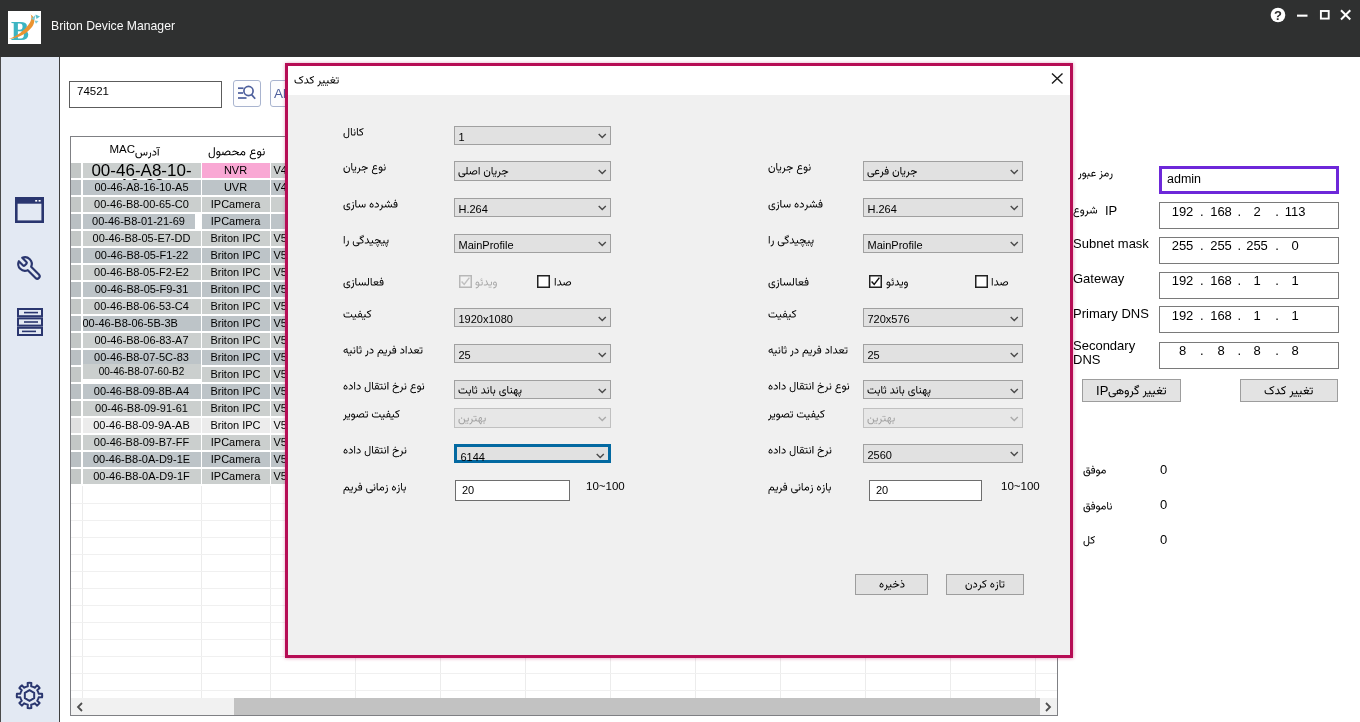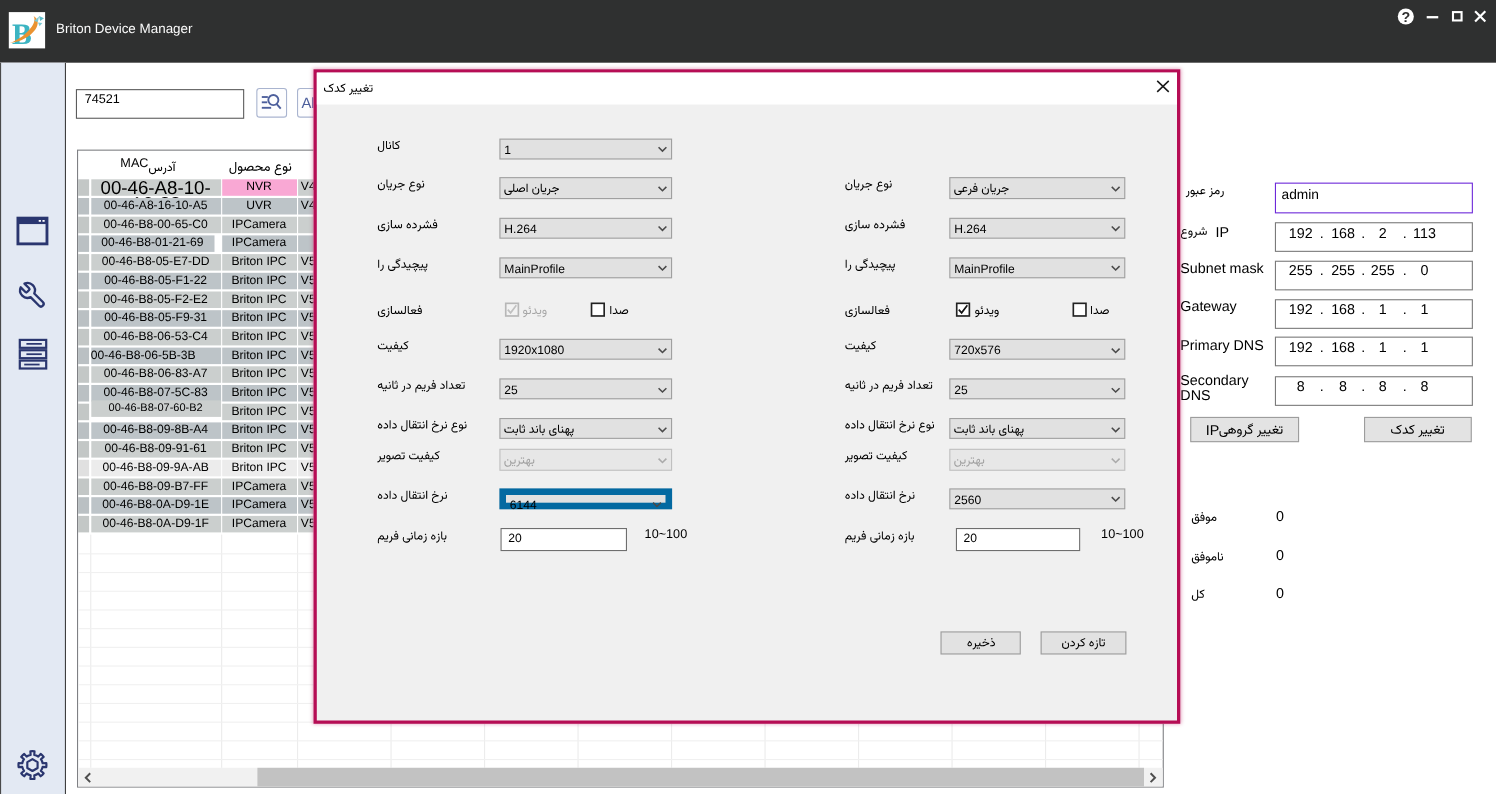--- a/index.html
+++ b/index.html
@@ -180,21 +180,21 @@
 <div class="abs" style="left:234px;top:698px;width:806px;height:17px;background:#c2c2c2"></div>
 <svg class="abs" style="left:76px;top:702px" width="8" height="10" viewBox="0 0 8 10">
     <path d="M6 1 L2 5 L6 9" fill="none" stroke="#4e4e4e" stroke-width="1.8"></path>
   </svg>
 <svg class="abs" style="left:1044px;top:702px" width="8" height="10" viewBox="0 0 8 10">
     <path d="M2 1 L6 5 L2 9" fill="none" stroke="#4e4e4e" stroke-width="1.8"></path>
   </svg>
 <svg width="35.0" height="13.5" viewBox="0 -9.5 35.0 13.5" style="position:absolute;left:1078.0px;top:166.5px;overflow:visible">
     <path d="M31.5 2.9Q32.6 2.7 33.2 2.2Q33.9 1.6 34.2 0.9Q34.5 0.1 34.5 -0.8Q34.5 -1.3 34.4 -1.9Q34.3 -2.4 34.1 -2.9L33.2 -2.6Q33.4 -2.1 33.5 -1.6Q33.6 -1.1 33.6 -0.6Q33.6 0 33.4 0.5Q33.1 1.1 32.6 1.5Q32.1 1.8 31.2 2Z M28.8 -2.9Q29.3 -2.9 29.6 -2.5Q29.8 -2.2 29.8 -1.6Q29.8 -1.2 29.6 -1Q29.4 -0.8 29 -0.8Q28.9 -0.8 28.7 -0.9Q28.5 -1 28.3 -1.1Q28.1 -1.2 27.9 -1.4Q27.8 -1.5 27.6 -1.7Q27.7 -2 27.9 -2.3Q28.1 -2.5 28.3 -2.7Q28.5 -2.9 28.8 -2.9ZM29.1 0.1Q29.6 0.1 30 -0.1Q30.3 -0.3 30.5 -0.7Q30.7 -1.1 30.7 -1.7Q30.7 -2.3 30.5 -2.8Q30.3 -3.3 29.8 -3.6Q29.4 -3.9 28.8 -3.9Q28.3 -3.9 27.9 -3.6Q27.6 -3.4 27.4 -3.1Q27.1 -2.8 26.9 -2.4Q26.8 -2 26.6 -1.7Q26.4 -1.4 26.1 -1.2Q25.9 -1 25.5 -1H25.3V0H25.5Q25.9 0 26.2 -0.1Q26.5 -0.2 26.7 -0.4Q26.9 -0.6 27.1 -0.8Q27.4 -0.5 27.8 -0.3Q28.1 -0.1 28.4 0Q28.7 0.1 29.1 0.1Z M23.4 -5.5 22.6 -4.7 23.4 -4 24.2 -4.7ZM25.4 0H25.5V-1H25.3Q24.9 -1 24.7 -1.2Q24.4 -1.4 24.3 -1.8L24 -2.9L23.1 -2.6Q23.3 -2.1 23.4 -1.6Q23.5 -1.1 23.5 -0.6Q23.5 0 23.2 0.5Q23 1.1 22.5 1.5Q22 1.8 21.1 2L21.4 2.9Q22.4 2.7 23 2.2Q23.7 1.7 24 1.1Q24.3 0.4 24.4 -0.3Q24.5 -0.2 24.8 -0.1Q25 0 25.4 0Z M14 -1H12.4V0H12.9Q13.5 0 14.1 -0Q14.6 -0.1 15.2 -0.2Q15.8 -0.3 16.4 -0.4Q17 -0.6 17.7 -0.8V-1.8L15.4 -1.2Q15.4 -1.2 15.3 -1.2Q15.3 -1.2 15.2 -1.2Q15.1 -1.2 14.9 -1.4Q14.7 -1.5 14.6 -1.9Q14.4 -2.2 14.4 -2.6Q14.4 -2.9 14.6 -3.2Q14.7 -3.4 15 -3.5Q15.3 -3.7 15.6 -3.7Q15.9 -3.7 16.3 -3.6Q16.6 -3.4 17 -3.2L17.4 -4Q16.9 -4.3 16.5 -4.5Q16 -4.7 15.6 -4.7Q15 -4.7 14.5 -4.4Q14 -4.1 13.7 -3.6Q13.4 -3.2 13.4 -2.6Q13.4 -2.3 13.5 -2Q13.6 -1.7 13.7 -1.4Q13.9 -1.2 14 -1Z M8.5 -1V0H8.8V-1ZM9.7 0.8 8.9 1.6 9.7 2.4 10.4 1.6ZM10.4 -3.2Q10.4 -2.9 10.4 -2.7Q10.4 -2.5 10.4 -2.2Q10.4 -1.6 10.1 -1.3Q9.9 -1 9.2 -1H8.7V0H9.2Q9.7 0 10.2 -0.2Q10.6 -0.4 10.9 -0.8Q11.1 -0.6 11.3 -0.4Q11.5 -0.2 11.8 -0.1Q12.1 0 12.5 0H12.6V-1H12.5Q12.1 -1 11.9 -1.1Q11.7 -1.2 11.5 -1.4Q11.4 -1.7 11.4 -2L11.3 -3.3Z M6.1 -3.9Q5.7 -3.9 5.3 -3.7Q5 -3.5 4.8 -3.2Q4.5 -2.8 4.4 -2.4Q4.3 -2 4.3 -1.6Q4.3 -0.8 4.8 -0.4Q5.3 0 6.3 0H7.2Q7.1 0.5 6.7 0.9Q6.3 1.3 5.8 1.6Q5.2 1.9 4.4 2L4.7 2.9Q5.8 2.7 6.5 2.2Q7.2 1.8 7.6 1.2Q7.9 0.6 8 0H8.8V-1H8.1Q8.1 -1.7 7.9 -2.3Q7.8 -2.8 7.5 -3.2Q7.2 -3.6 6.9 -3.7Q6.5 -3.9 6.1 -3.9ZM6.3 -1Q5.7 -1 5.5 -1.1Q5.2 -1.3 5.2 -1.7Q5.2 -1.9 5.3 -2.2Q5.4 -2.5 5.6 -2.7Q5.7 -3 6.1 -3Q6.3 -3 6.5 -2.8Q6.7 -2.7 6.9 -2.5Q7 -2.2 7.1 -1.9Q7.2 -1.5 7.2 -1Z M0.3 2.9Q1.3 2.7 1.9 2.2Q2.6 1.6 2.9 0.9Q3.2 0.1 3.2 -0.8Q3.2 -1.3 3.1 -1.9Q3 -2.4 2.8 -2.9L1.9 -2.6Q2.1 -2.1 2.2 -1.6Q2.3 -1.1 2.3 -0.6Q2.3 0 2.1 0.5Q1.9 1.1 1.3 1.5Q0.8 1.8 -0.1 2Z" fill="#000"></path>
   </svg>
-<div class="abs" style="left:1159px;top:166px;width:180px;height:28px;border:1px solid #6d28d9;background:#fff;font-size:12.5px;color:#000;padding-left:5px;line-height:20px">admin</div>
+<div class="abs" style="left:1159px;top:166px;width:180px;height:28px;border:3px solid #6d28d9;background:#fff;font-size:12.5px;color:#000;padding-left:5px;line-height:20px">admin</div>
 <svg width="24.6" height="13.5" viewBox="0 -9.5 24.6 13.5" style="position:absolute;left:1073.0px;top:203.5px;overflow:visible">
     <path d="M20.7 -7.1 20 -6.3 20.7 -5.6 21.5 -6.3ZM21.6 -5.7 20.9 -5 21.6 -4.3 22.4 -5ZM19.8 -5.7 19.1 -5 19.8 -4.3 20.5 -5ZM19.6 0Q20 0 20.4 -0.2Q20.7 -0.4 21 -0.8Q21.2 -0.4 21.6 -0.2Q21.9 0 22.4 0Q23 -0 23.4 -0.3Q23.8 -0.6 23.9 -1.1Q24.1 -1.7 24.1 -2.2Q24.1 -2.6 24 -3Q24 -3.4 23.9 -3.8L23 -3.6Q23 -3.4 23 -3.2Q23.1 -2.9 23.1 -2.6Q23.2 -2.4 23.2 -2.1Q23.2 -1.8 23.1 -1.5Q23 -1.3 22.9 -1.1Q22.7 -1 22.4 -1Q21.9 -1 21.7 -1.3Q21.5 -1.6 21.5 -2L21.4 -3.1L20.5 -3Q20.5 -2.8 20.5 -2.6Q20.6 -2.5 20.6 -2.4Q20.6 -2.3 20.6 -2.2Q20.6 -1.6 20.4 -1.3Q20.2 -1 19.6 -1Q19.1 -1 18.9 -1.3Q18.6 -1.6 18.6 -2L18.5 -3.1L17.6 -3Q17.6 -2.8 17.6 -2.6Q17.6 -2.5 17.7 -2.4Q17.7 -2.3 17.7 -2.2Q17.7 -1.7 17.5 -1.5Q17.4 -1.2 17.1 -1.1Q16.8 -1 16.3 -1H15.8V0H16.3Q17.1 0 17.4 -0.2Q17.8 -0.4 18.1 -0.8Q18.3 -0.4 18.6 -0.2Q19 0 19.6 0Z M15.9 0H16V-1H15.8Q15.5 -1 15.2 -1.2Q14.9 -1.4 14.8 -1.8L14.5 -2.9L13.6 -2.6Q13.8 -2.1 13.9 -1.6Q14 -1.1 14 -0.6Q14 0 13.8 0.5Q13.5 1.1 13 1.5Q12.5 1.8 11.6 2L11.9 2.9Q13 2.7 13.6 2.2Q14.2 1.7 14.5 1.1Q14.8 0.4 14.9 -0.3Q15 -0.2 15.3 -0.1Q15.5 0 15.9 0Z M11.2 -0.9Q11.2 -1.5 11 -2Q10.9 -2.6 10.7 -3Q10.4 -3.4 10 -3.7Q9.7 -3.9 9.2 -3.9Q8.7 -3.9 8.4 -3.7Q8 -3.5 7.8 -3.2Q7.6 -2.8 7.5 -2.4Q7.3 -2 7.3 -1.6Q7.3 -0.8 7.8 -0.4Q8.3 0 9.3 0Q9.5 0 9.8 -0Q10 -0.1 10.2 -0.1Q10.2 0.4 9.8 0.8Q9.4 1.3 8.8 1.6Q8.2 1.9 7.4 2L7.7 2.9Q8.9 2.7 9.6 2.2Q10.4 1.7 10.8 0.9Q11.2 0.1 11.2 -0.9ZM9.3 -1Q8.8 -1 8.5 -1.1Q8.2 -1.3 8.2 -1.7Q8.2 -1.9 8.3 -2.2Q8.4 -2.5 8.6 -2.7Q8.8 -3 9.1 -3Q9.4 -3 9.6 -2.8Q9.8 -2.7 9.9 -2.5Q10.1 -2.2 10.2 -1.9Q10.2 -1.5 10.3 -1.1Q10 -1 9.8 -1Q9.5 -1 9.3 -1Z M5.7 -2.2Q5.5 -2.2 5.4 -2.3Q5.3 -2.3 5.1 -2.3Q4.7 -2.3 4.3 -2.2Q3.9 -2.2 3.3 -2.1Q3.2 -2.2 3 -2.4Q2.9 -2.6 2.7 -2.8Q2.6 -3 2.6 -3.3Q2.6 -3.8 3 -4.1Q3.4 -4.4 3.9 -4.4Q4.2 -4.4 4.5 -4.3Q4.9 -4.2 5.3 -3.9L5.7 -4.7Q5.2 -5 4.7 -5.2Q4.3 -5.4 3.8 -5.4Q3.3 -5.4 2.8 -5.1Q2.3 -4.8 2 -4.3Q1.7 -3.9 1.7 -3.3Q1.7 -3.1 1.7 -2.8Q1.8 -2.5 1.9 -2.3Q2.1 -2.1 2.3 -1.8Q1.7 -1.5 1.3 -1Q0.9 -0.6 0.7 -0.1Q0.5 0.4 0.5 0.9Q0.5 1.7 0.8 2.2Q1.1 2.7 1.5 3.1Q2 3.4 2.6 3.6Q3.2 3.7 3.9 3.7Q4.5 3.7 5.1 3.6Q5.7 3.4 6.3 3.2L6 2.3Q5.6 2.5 5 2.6Q4.4 2.7 3.8 2.7Q3.2 2.7 2.6 2.6Q2.1 2.4 1.8 2Q1.4 1.6 1.4 0.9Q1.4 0.4 1.7 -0Q1.9 -0.4 2.3 -0.7Q2.8 -1 3.5 -1.2Q4.2 -1.3 5.2 -1.3Q5.3 -1.3 5.4 -1.3Q5.5 -1.3 5.7 -1.3Z" fill="#000"></path>
   </svg>
 <div class="abs" style="left:1105px;top:202.5px;font-size:13px;color:#000">IP</div>
 <div class="abs" style="left:1159px;top:202px;width:180px;height:27px;border:1px solid #7a7a7a;background:#fff;color:#000">
     <span style="position:absolute;left:22.5px;top:0.5px;transform:translateX(-50%);font-size:13px">192</span>
     <span style="position:absolute;left:61px;top:0.5px;transform:translateX(-50%);font-size:13px">168</span>
     <span style="position:absolute;left:97px;top:0.5px;transform:translateX(-50%);font-size:13px">2</span>
     <span style="position:absolute;left:135px;top:0.5px;transform:translateX(-50%);font-size:13px">113</span>
     <span style="position:absolute;left:41.7px;top:0.5px;transform:translateX(-50%);font-size:13px">.</span>
@@ -403,21 +403,21 @@
         <path transform="translate(0 0)" d="M60.4 -1V0H60.9V-1ZM61.5 2 60.7 2.8 61.5 3.5 62.2 2.8ZM62.4 0.7 61.7 1.4 62.4 2.1 63.1 1.4ZM60.5 0.7 59.8 1.4 60.5 2.1 61.3 1.4ZM61.6 0Q62.3 0 62.7 -0.3Q63.1 -0.6 63.3 -1.1Q63.5 -1.6 63.5 -2.2Q63.5 -2.6 63.4 -3Q63.3 -3.4 63.3 -3.9L62.3 -3.6Q62.4 -3.2 62.5 -2.8Q62.5 -2.4 62.5 -2.1Q62.5 -1.6 62.3 -1.3Q62.1 -1 61.6 -1H60.7V0Z M55 0H56.2Q56.3 0.6 56.6 1.1Q56.9 1.7 57.3 2.1Q57.8 2.6 58.4 2.9L59.1 2.2Q59 2.1 59 2Q59 1.8 59 1.7Q59 1.3 59.1 0.9Q59.2 0.6 59.4 0.4Q59.6 0.2 59.8 0.1Q60.1 0 60.5 0H60.7V-1H60.5Q59.9 -1 59.5 -0.8Q59.1 -0.6 58.8 -0.3Q58.5 0 58.4 0.5Q58.2 1 58.2 1.7Q57.9 1.5 57.7 1.2Q57.4 0.9 57.3 0.6Q57.1 0.3 57 0Q57.5 0 57.9 -0.2Q58.4 -0.5 58.7 -0.9Q59.1 -1.3 59.3 -1.7Q59.5 -2.2 59.5 -2.7Q59.5 -3.2 59.3 -3.6Q59.1 -4 58.8 -4.2Q58.5 -4.5 58 -4.5Q57.5 -4.5 57.1 -4.1Q56.7 -3.8 56.5 -3.3Q56.3 -2.8 56.2 -2.2Q56.1 -1.6 56.1 -1.1V-1H55ZM58 -3.5Q58.3 -3.5 58.4 -3.3Q58.6 -3.1 58.6 -2.7Q58.6 -2.3 58.4 -1.9Q58.2 -1.5 57.8 -1.2Q57.4 -1 57 -1V-1.1Q57 -1.6 57 -2Q57.1 -2.5 57.2 -2.8Q57.4 -3.1 57.6 -3.3Q57.8 -3.5 58 -3.5Z M53 -3.2Q53 -2.9 53 -2.7Q53.1 -2.5 53.1 -2.2Q53.1 -1.6 52.8 -1.3Q52.5 -1 51.8 -1H51.3V0H51.8Q52.3 0 52.8 -0.2Q53.2 -0.4 53.5 -0.8Q53.7 -0.6 53.9 -0.4Q54.1 -0.2 54.4 -0.1Q54.7 0 55.1 0H55.2V-1H55.1Q54.7 -1 54.5 -1.1Q54.3 -1.2 54.1 -1.4Q54 -1.7 54 -2L53.9 -3.3ZM53.1 -5.8 52.3 -5.1 53.1 -4.3 53.9 -5.1Z M49.3 -7.4V-2.3Q49.3 -1.1 49.8 -0.5Q50.3 0 51.3 0H51.5V-1H51.3Q50.8 -1 50.5 -1.2Q50.2 -1.5 50.2 -2.3V-7.4Z M44.4 2.7Q45.3 2.7 45.9 2.5Q46.6 2.3 47.1 2Q47.5 1.7 47.7 1.3Q48 0.8 48 0.4Q48 -0 47.8 -0.3Q47.7 -0.7 47.5 -0.8Q47.2 -1 46.7 -1H45.8Q45.5 -1 45.4 -1.1Q45.3 -1.3 45.3 -1.5Q45.3 -2 45.4 -2.3Q45.6 -2.7 45.9 -2.9Q46.3 -3.1 46.7 -3.1Q47 -3.1 47.2 -3.1Q47.4 -3 47.6 -2.9L47.9 -3.7Q47.6 -4 47.3 -4Q47 -4.1 46.7 -4.1Q46.2 -4.1 45.7 -3.9Q45.3 -3.7 45 -3.3Q44.7 -3 44.5 -2.5Q44.3 -2 44.3 -1.5Q44.3 -1.2 44.4 -0.9Q44.5 -0.6 44.6 -0.4Q44.8 -0.3 45.1 -0.2Q45.4 -0.1 45.8 -0.1H46.6Q46.9 -0.1 47 0.1Q47.1 0.2 47.1 0.4Q47.1 0.7 46.9 0.9Q46.7 1.1 46.3 1.3Q46 1.5 45.5 1.6Q45 1.7 44.4 1.7Q43.6 1.7 43.1 1.5Q42.6 1.2 42.4 0.7Q42.2 0.2 42.2 -0.4Q42.2 -0.8 42.3 -1.4Q42.4 -1.9 42.6 -2.4L41.7 -2.7Q41.5 -2.2 41.4 -1.6Q41.3 -1 41.3 -0.4Q41.3 0.5 41.6 1.2Q41.9 1.9 42.6 2.3Q43.3 2.7 44.4 2.7Z M34.4 -1V0H34.7V-1ZM35.5 0.8 34.8 1.6 35.5 2.4 36.3 1.6ZM35.4 0Q36.1 0 36.5 -0.3Q36.9 -0.6 37.1 -1.1Q37.2 -1.6 37.2 -2.2Q37.2 -2.6 37.2 -3Q37.1 -3.4 37 -3.9L36.1 -3.6Q36.2 -3.2 36.3 -2.8Q36.3 -2.4 36.3 -2.1Q36.3 -1.6 36.1 -1.3Q35.9 -1 35.4 -1H34.5V0Z M32.5 -7.4V-2.3Q32.5 -1.1 33 -0.5Q33.5 0 34.5 0H34.6V-1H34.5Q33.9 -1 33.7 -1.2Q33.4 -1.5 33.4 -2.3V-7.4Z M29.3 0Q30 0 30.4 -0.3Q30.8 -0.6 30.9 -1.1Q31.1 -1.6 31.1 -2.2Q31.1 -2.6 31.1 -3Q31 -3.4 30.9 -3.9L30 -3.6Q30.1 -3.2 30.1 -2.8Q30.2 -2.4 30.2 -2.1Q30.2 -1.6 30 -1.3Q29.8 -1 29.3 -1H28.4V0ZM29.9 -6.3 29.2 -5.6 29.9 -4.8 30.7 -5.6Z M26.3 -2Q26.3 -1.6 26.1 -1.4Q25.9 -1.2 25.4 -1.1Q25 -1 24.4 -1Q24.1 -1 23.8 -1Q23.5 -1 23.2 -1.1V-0.1Q23.5 -0.1 23.8 -0Q24.1 -0 24.4 -0Q25 -0 25.5 -0.1Q25.9 -0.2 26.3 -0.4Q26.6 -0.6 26.9 -0.9Q27.1 -0.6 27.3 -0.4Q27.4 -0.2 27.7 -0.1Q28 0 28.4 0H28.6V-1H28.4Q28.2 -1 28 -1.1Q27.8 -1.2 27.6 -1.5Q27.4 -1.8 27.2 -2.4L26 -5.3L25.1 -4.9L26.1 -2.7Q26.2 -2.5 26.2 -2.3Q26.3 -2.1 26.3 -2Z M16.2 -1V0H16.6V-1ZM17.7 -7.5 17 -6.8 17.7 -6.1 18.4 -6.8ZM18.6 -6.1 17.9 -5.4 18.6 -4.7 19.4 -5.4ZM16.8 -6.1 16.1 -5.4 16.8 -4.7 17.5 -5.4ZM17.3 0Q18 0 18.4 -0.3Q18.8 -0.6 19 -1.1Q19.2 -1.6 19.2 -2.2Q19.2 -2.6 19.1 -3Q19.1 -3.4 19 -3.9L18.1 -3.6Q18.1 -3.2 18.2 -2.8Q18.3 -2.4 18.3 -2.1Q18.3 -1.6 18.1 -1.3Q17.9 -1 17.3 -1H16.5V0Z M14.3 -7.4V-2.3Q14.3 -1.1 14.8 -0.5Q15.3 0 16.3 0H16.5V-1H16.3Q15.8 -1 15.5 -1.2Q15.2 -1.5 15.2 -2.3V-7.4Z M10.1 -1V0H10.4V-1ZM11.2 0.8 10.4 1.6 11.2 2.4 12 1.6ZM11.1 0Q11.8 0 12.2 -0.3Q12.6 -0.6 12.8 -1.1Q12.9 -1.6 12.9 -2.2Q12.9 -2.6 12.9 -3Q12.8 -3.4 12.7 -3.9L11.8 -3.6Q11.9 -3.2 11.9 -2.8Q12 -2.4 12 -2.1Q12 -1.6 11.8 -1.3Q11.6 -1 11.1 -1H10.2V0Z M5.8 -5.3 5 -4.5 5.8 -3.8 6.5 -4.5ZM4 -5.3 3.2 -4.5 4 -3.8 4.7 -4.5ZM8.1 -3.2Q8.2 -2.9 8.2 -2.7Q8.2 -2.4 8.2 -2.2Q8.2 -1.8 7.9 -1.5Q7.6 -1.2 6.9 -1.1Q6.3 -1 5.5 -1H4.6Q3.8 -1 3.2 -1Q2.6 -1.1 2.3 -1.3Q1.9 -1.5 1.7 -1.8Q1.5 -2.1 1.5 -2.5Q1.5 -2.8 1.5 -3Q1.6 -3.3 1.7 -3.5L0.8 -3.9Q0.7 -3.5 0.6 -3.2Q0.5 -2.8 0.5 -2.4Q0.5 -1.8 0.8 -1.3Q1 -0.8 1.5 -0.5Q2.1 -0.3 2.8 -0.1Q3.6 0 4.6 0H5.5Q6.7 0 7.4 -0.2Q8.1 -0.4 8.6 -1Q8.8 -0.5 9.2 -0.2Q9.6 0 10.2 0H10.3V-1H10.2Q9.7 -1 9.4 -1.2Q9.2 -1.5 9.1 -2L9 -3.3Z" fill="#000"></path>
       </svg>
     </div>
     <svg style="position:absolute;right:3.5px;top:6.95px" width="8.5" height="5.5" viewBox="0 0 8.5 5.5">
       <path d="M0.7 0.9 L4.25 4.4 L7.8 0.9" fill="none" stroke="#4a4a4a" stroke-width="1.4"></path>
     </svg>
   </div>
 <svg width="63.9" height="13.5" viewBox="0 -9.5 63.9 13.5" style="position:absolute;left:343.0px;top:443.8px;overflow:visible">
     <path d="M61.5 0Q62.2 0 62.6 -0.3Q63 -0.6 63.2 -1.1Q63.3 -1.6 63.3 -2.2Q63.3 -2.6 63.3 -3Q63.2 -3.4 63.1 -3.9L62.2 -3.6Q62.3 -3.2 62.3 -2.8Q62.4 -2.4 62.4 -2.1Q62.4 -1.6 62.2 -1.3Q62 -1 61.5 -1H60.6V0ZM62.2 -6.3 61.4 -5.6 62.2 -4.8 62.9 -5.6Z M60.7 0H60.8V-1H60.6Q60.2 -1 60 -1.2Q59.7 -1.4 59.6 -1.8L59.3 -2.9L58.4 -2.6Q58.6 -2.1 58.7 -1.6Q58.8 -1.1 58.8 -0.6Q58.8 0 58.6 0.5Q58.3 1.1 57.8 1.5Q57.3 1.8 56.4 2L56.7 2.9Q57.8 2.7 58.4 2.2Q59 1.7 59.3 1.1Q59.6 0.4 59.7 -0.3Q59.8 -0.2 60.1 -0.1Q60.3 0 60.7 0Z M52.2 -7.1 51.5 -6.3 52.2 -5.5 53 -6.3ZM55.8 -3.3Q55.4 -3.3 54.9 -3.4Q54.5 -3.6 54 -3.8Q53.5 -4 53.1 -4.2Q52.7 -4.4 52.3 -4.5Q51.9 -4.7 51.7 -4.7Q51 -4.7 50.6 -4.3Q50.1 -4 49.7 -3.4L49.6 -3.3L50.4 -2.9L50.6 -3.1Q50.8 -3.4 51.1 -3.5Q51.3 -3.7 51.7 -3.7Q51.8 -3.7 52.1 -3.6Q52.4 -3.5 52.9 -3.3Q53.3 -3.1 53.7 -2.9Q52.7 -2.7 52 -2.3Q51.2 -1.9 50.7 -1.4Q50.2 -0.9 49.9 -0.3Q49.7 0.3 49.7 0.9Q49.7 1.7 49.9 2.2Q50.2 2.7 50.7 3Q51.2 3.4 51.8 3.5Q52.5 3.7 53.2 3.7Q54 3.7 54.7 3.6Q55.4 3.4 56 3.2L55.8 2.3Q55.2 2.5 54.6 2.7Q53.9 2.8 53.3 2.8Q52.4 2.8 51.8 2.6Q51.2 2.4 50.9 1.9Q50.6 1.5 50.6 0.9Q50.6 0.4 50.8 -0.1Q51.1 -0.5 51.5 -0.9Q52 -1.3 52.6 -1.6Q53.3 -1.9 54.1 -2.1Q54.9 -2.3 55.8 -2.4Z M45.4 -7.4H44.4V-0H45.4Z M41.3 0Q41.9 0 42.3 -0.3Q42.7 -0.6 42.9 -1.1Q43.1 -1.6 43.1 -2.2Q43.1 -2.6 43 -3Q43 -3.4 42.9 -3.9L42 -3.6Q42 -3.2 42.1 -2.8Q42.2 -2.4 42.2 -2.1Q42.2 -1.6 42 -1.3Q41.8 -1 41.2 -1H40.4V0ZM41.9 -6.3 41.1 -5.6 41.9 -4.8 42.7 -5.6Z M36.4 -1V0H36.8V-1ZM38.8 -5.8 38.1 -5.1 38.8 -4.3 39.6 -5.1ZM37 -5.8 36.3 -5.1 37 -4.3 37.8 -5.1ZM38.4 -3.2Q38.4 -2.9 38.4 -2.7Q38.5 -2.5 38.5 -2.2Q38.5 -1.6 38.2 -1.3Q37.9 -1 37.2 -1H36.7V0H37.2Q37.7 0 38.2 -0.2Q38.7 -0.4 38.9 -0.8Q39.1 -0.6 39.3 -0.4Q39.5 -0.2 39.8 -0.1Q40.1 0 40.5 0H40.6V-1H40.5Q40.1 -1 39.9 -1.1Q39.7 -1.2 39.5 -1.4Q39.4 -1.7 39.4 -2L39.3 -3.3Z M34.8 -6.8 34.1 -6.1 34.8 -5.3 35.6 -6.1ZM33.1 -6.8 32.3 -6.1 33.1 -5.3 33.8 -6.1ZM34 -3.5Q34.2 -3.5 34.4 -3.4Q34.6 -3.2 34.8 -3Q35 -2.8 35 -2.5Q35 -2.3 34.8 -2Q34.7 -1.8 34.5 -1.5Q34.3 -1.3 34 -1.2Q33.7 -1.3 33.5 -1.5Q33.3 -1.8 33.2 -2Q33 -2.3 33 -2.5Q33 -2.8 33.2 -3Q33.3 -3.2 33.5 -3.4Q33.8 -3.5 34 -3.5ZM35.9 -2.5Q35.9 -2.9 35.7 -3.2Q35.6 -3.6 35.3 -3.8Q35 -4.1 34.7 -4.3Q34.3 -4.5 34 -4.5Q33.6 -4.5 33.3 -4.3Q32.9 -4.1 32.7 -3.8Q32.4 -3.6 32.2 -3.2Q32.1 -2.9 32.1 -2.5Q32.1 -2.3 32.2 -2Q32.3 -1.7 32.4 -1.5Q32.6 -1.3 32.8 -1Q32.5 -1 32.4 -1Q32.2 -1 32 -1Q31.9 -1 31.7 -1H31V0H31.7Q31.9 0 32.3 -0Q32.7 -0.1 33.1 -0.2Q33.5 -0.2 34 -0.4Q34.4 -0.2 34.8 -0.2Q35.2 -0.1 35.6 -0Q35.9 0 36.1 0H36.7V-1H36.1Q36 -1 35.9 -1Q35.7 -1 35.5 -1Q35.4 -1 35.2 -1Q35.4 -1.3 35.5 -1.5Q35.7 -1.7 35.8 -2Q35.9 -2.2 35.9 -2.5Z M29 -7.4V-2.3Q29 -1.1 29.5 -0.5Q30 0 31 0H31.2V-1H31Q30.5 -1 30.2 -1.2Q29.9 -1.5 29.9 -2.3V-7.4Z M27.4 -0.6V-7.4H26.5V-0.5Q26.5 0.3 26.3 0.7Q26 1.2 25.6 1.5Q25.2 1.7 24.5 1.7Q23.8 1.7 23.4 1.5Q23 1.3 22.8 0.9Q22.6 0.4 22.6 -0.1Q22.6 -0.6 22.7 -1.1Q22.8 -1.7 23 -2.2L22.1 -2.5Q21.9 -1.9 21.8 -1.3Q21.7 -0.7 21.7 -0.2Q21.7 0.7 22 1.3Q22.3 1.9 22.9 2.3Q23.5 2.7 24.5 2.7Q25.5 2.7 26.1 2.3Q26.7 2 27.1 1.2Q27.4 0.5 27.4 -0.6Z M14.7 -1Q14.4 -1 14.1 -1Q13.8 -1 13.5 -1.1V-0.1Q13.8 -0.1 14.1 -0Q14.4 -0 14.8 -0Q15.8 -0 16.4 -0.2Q17.1 -0.5 17.4 -0.9Q17.7 -1.4 17.7 -2.1Q17.7 -2.5 17.5 -2.9Q17.3 -3.3 17 -3.7Q16.7 -4.1 16.2 -4.4Q15.6 -4.8 15 -5.2L14.5 -4.3Q15.3 -3.9 15.8 -3.5Q16.3 -3.1 16.5 -2.7Q16.8 -2.4 16.8 -2Q16.8 -1.7 16.5 -1.4Q16.3 -1.2 15.8 -1.1Q15.4 -1 14.7 -1Z M12.1 -7.4H11.2V-0H12.1Z M6.9 -1Q6.6 -1 6.3 -1Q6 -1 5.7 -1.1V-0.1Q5.9 -0.1 6.3 -0Q6.6 -0 7 -0Q8 -0 8.6 -0.2Q9.2 -0.5 9.5 -0.9Q9.9 -1.4 9.9 -2.1Q9.9 -2.5 9.7 -2.9Q9.5 -3.3 9.2 -3.7Q8.9 -4.1 8.3 -4.4Q7.8 -4.8 7.1 -5.2L6.7 -4.3Q7.5 -3.9 8 -3.5Q8.5 -3.1 8.7 -2.7Q8.9 -2.4 8.9 -2Q8.9 -1.7 8.7 -1.4Q8.5 -1.2 8 -1.1Q7.6 -1 6.9 -1Z M3.7 -1.8Q3.7 -1.4 3.4 -1.2Q3.1 -1 2.6 -1Q2 -1 1.7 -1.2Q1.4 -1.4 1.4 -1.8Q1.4 -2 1.6 -2.3Q1.7 -2.5 1.9 -2.8Q2.2 -3.1 2.5 -3.4Q2.8 -3.1 3 -2.9Q3.3 -2.6 3.5 -2.4Q3.7 -2.1 3.7 -1.8ZM1.8 -4Q1.2 -3.4 0.9 -2.8Q0.5 -2.3 0.5 -1.6Q0.5 -0.9 1.1 -0.5Q1.6 -0 2.6 -0Q3.2 -0 3.6 -0.2Q4.1 -0.5 4.3 -0.9Q4.6 -1.3 4.6 -1.8Q4.6 -2.2 4.4 -2.6Q4.2 -2.9 3.9 -3.3Q3.6 -3.7 3.2 -4.1Q2.7 -4.5 2.2 -4.9L1.6 -4.2Z" fill="#000"></path>
   </svg>
-<div class="abs" style="left:454px;top:443.5px;width:157px;height:19.5px;background:#e1e1e1;border:6px solid #0369a1">
+<div class="abs" style="left:454px;top:443.5px;width:157px;height:19.5px;background:#e1e1e1;border:3px solid #0369a1">
     <span style="font-size:11px;color:#000;line-height:20px;padding-left:3.5px;display:block">6144</span>
     <svg style="position:absolute;right:3.5px;top:6.95px" width="8.5" height="5.5" viewBox="0 0 8.5 5.5">
       <path d="M0.7 0.9 L4.25 4.4 L7.8 0.9" fill="none" stroke="#4a4a4a" stroke-width="1.4"></path>
     </svg>
   </div>
 <svg width="63.9" height="13.5" viewBox="0 -9.5 63.9 13.5" style="position:absolute;left:768.0px;top:443.8px;overflow:visible">
     <path d="M61.5 0Q62.2 0 62.6 -0.3Q63 -0.6 63.2 -1.1Q63.3 -1.6 63.3 -2.2Q63.3 -2.6 63.3 -3Q63.2 -3.4 63.1 -3.9L62.2 -3.6Q62.3 -3.2 62.3 -2.8Q62.4 -2.4 62.4 -2.1Q62.4 -1.6 62.2 -1.3Q62 -1 61.5 -1H60.6V0ZM62.2 -6.3 61.4 -5.6 62.2 -4.8 62.9 -5.6Z M60.7 0H60.8V-1H60.6Q60.2 -1 60 -1.2Q59.7 -1.4 59.6 -1.8L59.3 -2.9L58.4 -2.6Q58.6 -2.1 58.7 -1.6Q58.8 -1.1 58.8 -0.6Q58.8 0 58.6 0.5Q58.3 1.1 57.8 1.5Q57.3 1.8 56.4 2L56.7 2.9Q57.8 2.7 58.4 2.2Q59 1.7 59.3 1.1Q59.6 0.4 59.7 -0.3Q59.8 -0.2 60.1 -0.1Q60.3 0 60.7 0Z M52.2 -7.1 51.5 -6.3 52.2 -5.5 53 -6.3ZM55.8 -3.3Q55.4 -3.3 54.9 -3.4Q54.5 -3.6 54 -3.8Q53.5 -4 53.1 -4.2Q52.7 -4.4 52.3 -4.5Q51.9 -4.7 51.7 -4.7Q51 -4.7 50.6 -4.3Q50.1 -4 49.7 -3.4L49.6 -3.3L50.4 -2.9L50.6 -3.1Q50.8 -3.4 51.1 -3.5Q51.3 -3.7 51.7 -3.7Q51.8 -3.7 52.1 -3.6Q52.4 -3.5 52.9 -3.3Q53.3 -3.1 53.7 -2.9Q52.7 -2.7 52 -2.3Q51.2 -1.9 50.7 -1.4Q50.2 -0.9 49.9 -0.3Q49.7 0.3 49.7 0.9Q49.7 1.7 49.9 2.2Q50.2 2.7 50.7 3Q51.2 3.4 51.8 3.5Q52.5 3.7 53.2 3.7Q54 3.7 54.7 3.6Q55.4 3.4 56 3.2L55.8 2.3Q55.2 2.5 54.6 2.7Q53.9 2.8 53.3 2.8Q52.4 2.8 51.8 2.6Q51.2 2.4 50.9 1.9Q50.6 1.5 50.6 0.9Q50.6 0.4 50.8 -0.1Q51.1 -0.5 51.5 -0.9Q52 -1.3 52.6 -1.6Q53.3 -1.9 54.1 -2.1Q54.9 -2.3 55.8 -2.4Z M45.4 -7.4H44.4V-0H45.4Z M41.3 0Q41.9 0 42.3 -0.3Q42.7 -0.6 42.9 -1.1Q43.1 -1.6 43.1 -2.2Q43.1 -2.6 43 -3Q43 -3.4 42.9 -3.9L42 -3.6Q42 -3.2 42.1 -2.8Q42.2 -2.4 42.2 -2.1Q42.2 -1.6 42 -1.3Q41.8 -1 41.2 -1H40.4V0ZM41.9 -6.3 41.1 -5.6 41.9 -4.8 42.7 -5.6Z M36.4 -1V0H36.8V-1ZM38.8 -5.8 38.1 -5.1 38.8 -4.3 39.6 -5.1ZM37 -5.8 36.3 -5.1 37 -4.3 37.8 -5.1ZM38.4 -3.2Q38.4 -2.9 38.4 -2.7Q38.5 -2.5 38.5 -2.2Q38.5 -1.6 38.2 -1.3Q37.9 -1 37.2 -1H36.7V0H37.2Q37.7 0 38.2 -0.2Q38.7 -0.4 38.9 -0.8Q39.1 -0.6 39.3 -0.4Q39.5 -0.2 39.8 -0.1Q40.1 0 40.5 0H40.6V-1H40.5Q40.1 -1 39.9 -1.1Q39.7 -1.2 39.5 -1.4Q39.4 -1.7 39.4 -2L39.3 -3.3Z M34.8 -6.8 34.1 -6.1 34.8 -5.3 35.6 -6.1ZM33.1 -6.8 32.3 -6.1 33.1 -5.3 33.8 -6.1ZM34 -3.5Q34.2 -3.5 34.4 -3.4Q34.6 -3.2 34.8 -3Q35 -2.8 35 -2.5Q35 -2.3 34.8 -2Q34.7 -1.8 34.5 -1.5Q34.3 -1.3 34 -1.2Q33.7 -1.3 33.5 -1.5Q33.3 -1.8 33.2 -2Q33 -2.3 33 -2.5Q33 -2.8 33.2 -3Q33.3 -3.2 33.5 -3.4Q33.8 -3.5 34 -3.5ZM35.9 -2.5Q35.9 -2.9 35.7 -3.2Q35.6 -3.6 35.3 -3.8Q35 -4.1 34.7 -4.3Q34.3 -4.5 34 -4.5Q33.6 -4.5 33.3 -4.3Q32.9 -4.1 32.7 -3.8Q32.4 -3.6 32.2 -3.2Q32.1 -2.9 32.1 -2.5Q32.1 -2.3 32.2 -2Q32.3 -1.7 32.4 -1.5Q32.6 -1.3 32.8 -1Q32.5 -1 32.4 -1Q32.2 -1 32 -1Q31.9 -1 31.7 -1H31V0H31.7Q31.9 0 32.3 -0Q32.7 -0.1 33.1 -0.2Q33.5 -0.2 34 -0.4Q34.4 -0.2 34.8 -0.2Q35.2 -0.1 35.6 -0Q35.9 0 36.1 0H36.7V-1H36.1Q36 -1 35.9 -1Q35.7 -1 35.5 -1Q35.4 -1 35.2 -1Q35.4 -1.3 35.5 -1.5Q35.7 -1.7 35.8 -2Q35.9 -2.2 35.9 -2.5Z M29 -7.4V-2.3Q29 -1.1 29.5 -0.5Q30 0 31 0H31.2V-1H31Q30.5 -1 30.2 -1.2Q29.9 -1.5 29.9 -2.3V-7.4Z M27.4 -0.6V-7.4H26.5V-0.5Q26.5 0.3 26.3 0.7Q26 1.2 25.6 1.5Q25.2 1.7 24.5 1.7Q23.8 1.7 23.4 1.5Q23 1.3 22.8 0.9Q22.6 0.4 22.6 -0.1Q22.6 -0.6 22.7 -1.1Q22.8 -1.7 23 -2.2L22.1 -2.5Q21.9 -1.9 21.8 -1.3Q21.7 -0.7 21.7 -0.2Q21.7 0.7 22 1.3Q22.3 1.9 22.9 2.3Q23.5 2.7 24.5 2.7Q25.5 2.7 26.1 2.3Q26.7 2 27.1 1.2Q27.4 0.5 27.4 -0.6Z M14.7 -1Q14.4 -1 14.1 -1Q13.8 -1 13.5 -1.1V-0.1Q13.8 -0.1 14.1 -0Q14.4 -0 14.8 -0Q15.8 -0 16.4 -0.2Q17.1 -0.5 17.4 -0.9Q17.7 -1.4 17.7 -2.1Q17.7 -2.5 17.5 -2.9Q17.3 -3.3 17 -3.7Q16.7 -4.1 16.2 -4.4Q15.6 -4.8 15 -5.2L14.5 -4.3Q15.3 -3.9 15.8 -3.5Q16.3 -3.1 16.5 -2.7Q16.8 -2.4 16.8 -2Q16.8 -1.7 16.5 -1.4Q16.3 -1.2 15.8 -1.1Q15.4 -1 14.7 -1Z M12.1 -7.4H11.2V-0H12.1Z M6.9 -1Q6.6 -1 6.3 -1Q6 -1 5.7 -1.1V-0.1Q5.9 -0.1 6.3 -0Q6.6 -0 7 -0Q8 -0 8.6 -0.2Q9.2 -0.5 9.5 -0.9Q9.9 -1.4 9.9 -2.1Q9.9 -2.5 9.7 -2.9Q9.5 -3.3 9.2 -3.7Q8.9 -4.1 8.3 -4.4Q7.8 -4.8 7.1 -5.2L6.7 -4.3Q7.5 -3.9 8 -3.5Q8.5 -3.1 8.7 -2.7Q8.9 -2.4 8.9 -2Q8.9 -1.7 8.7 -1.4Q8.5 -1.2 8 -1.1Q7.6 -1 6.9 -1Z M3.7 -1.8Q3.7 -1.4 3.4 -1.2Q3.1 -1 2.6 -1Q2 -1 1.7 -1.2Q1.4 -1.4 1.4 -1.8Q1.4 -2 1.6 -2.3Q1.7 -2.5 1.9 -2.8Q2.2 -3.1 2.5 -3.4Q2.8 -3.1 3 -2.9Q3.3 -2.6 3.5 -2.4Q3.7 -2.1 3.7 -1.8ZM1.8 -4Q1.2 -3.4 0.9 -2.8Q0.5 -2.3 0.5 -1.6Q0.5 -0.9 1.1 -0.5Q1.6 -0 2.6 -0Q3.2 -0 3.6 -0.2Q4.1 -0.5 4.3 -0.9Q4.6 -1.3 4.6 -1.8Q4.6 -2.2 4.4 -2.6Q4.2 -2.9 3.9 -3.3Q3.6 -3.7 3.2 -4.1Q2.7 -4.5 2.2 -4.9L1.6 -4.2Z" fill="#000"></path>
   </svg>
 <div class="abs" style="left:863px;top:443.5px;width:160px;height:19.5px;background:#e1e1e1;border:1px solid #a0a0a0">
     <span style="font-size:11px;color:#000;line-height:20px;padding-left:3.5px;display:block">2560</span>

